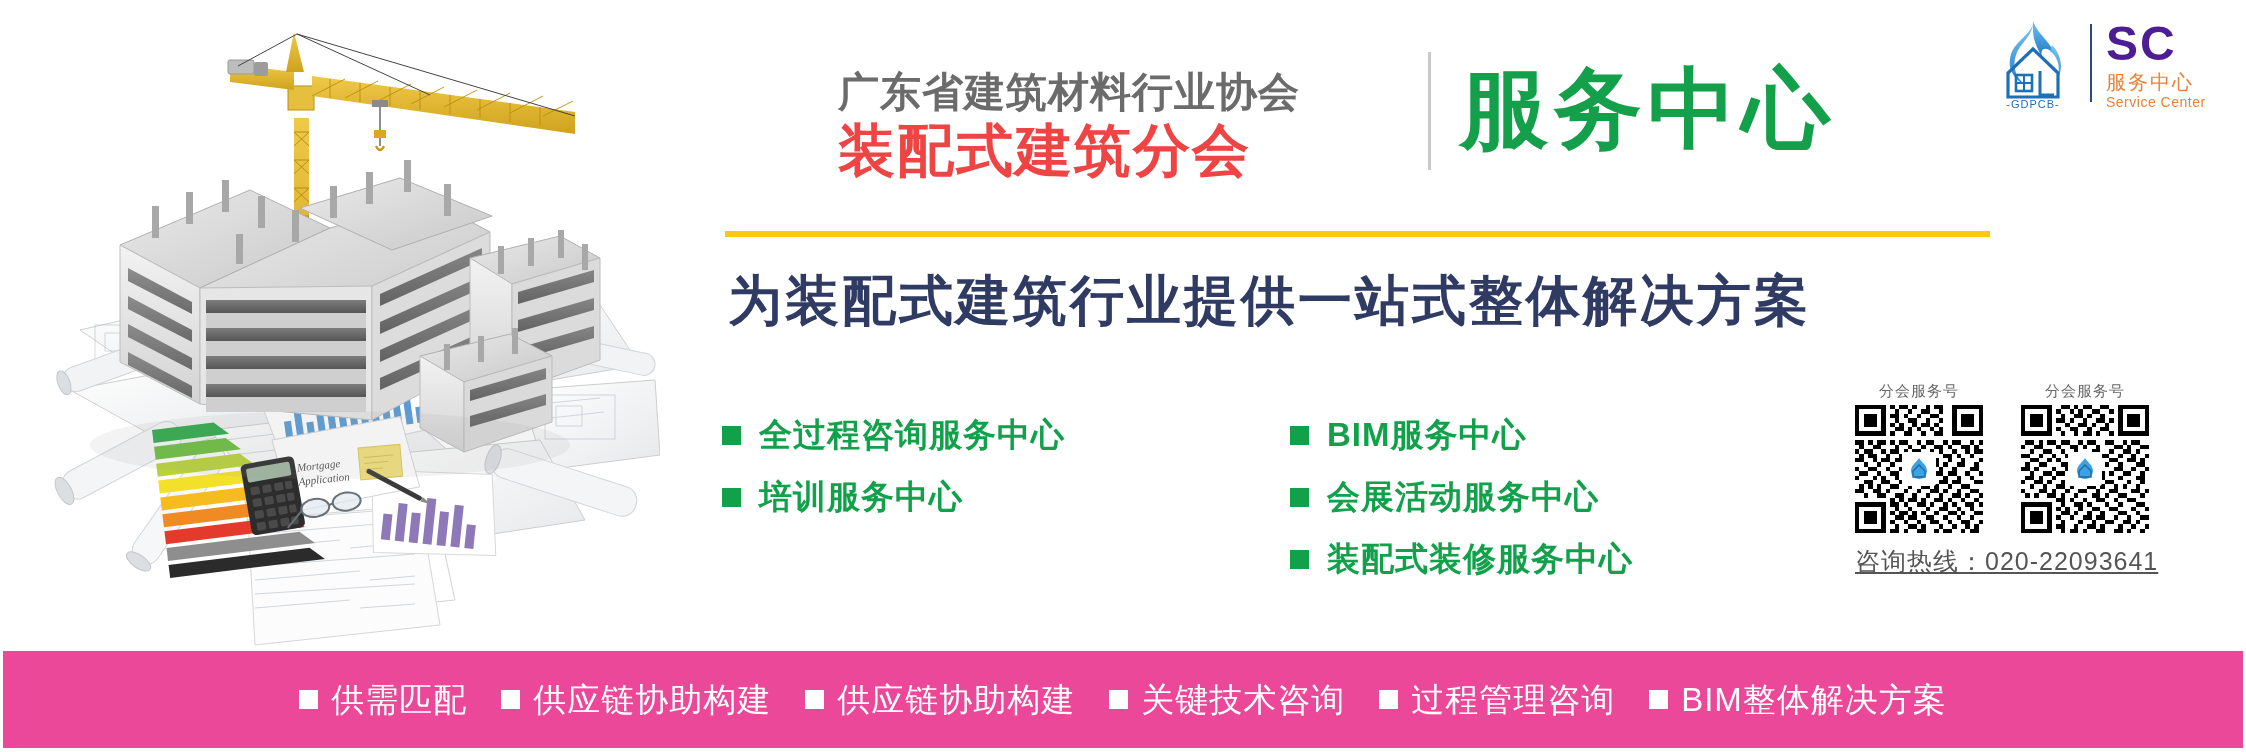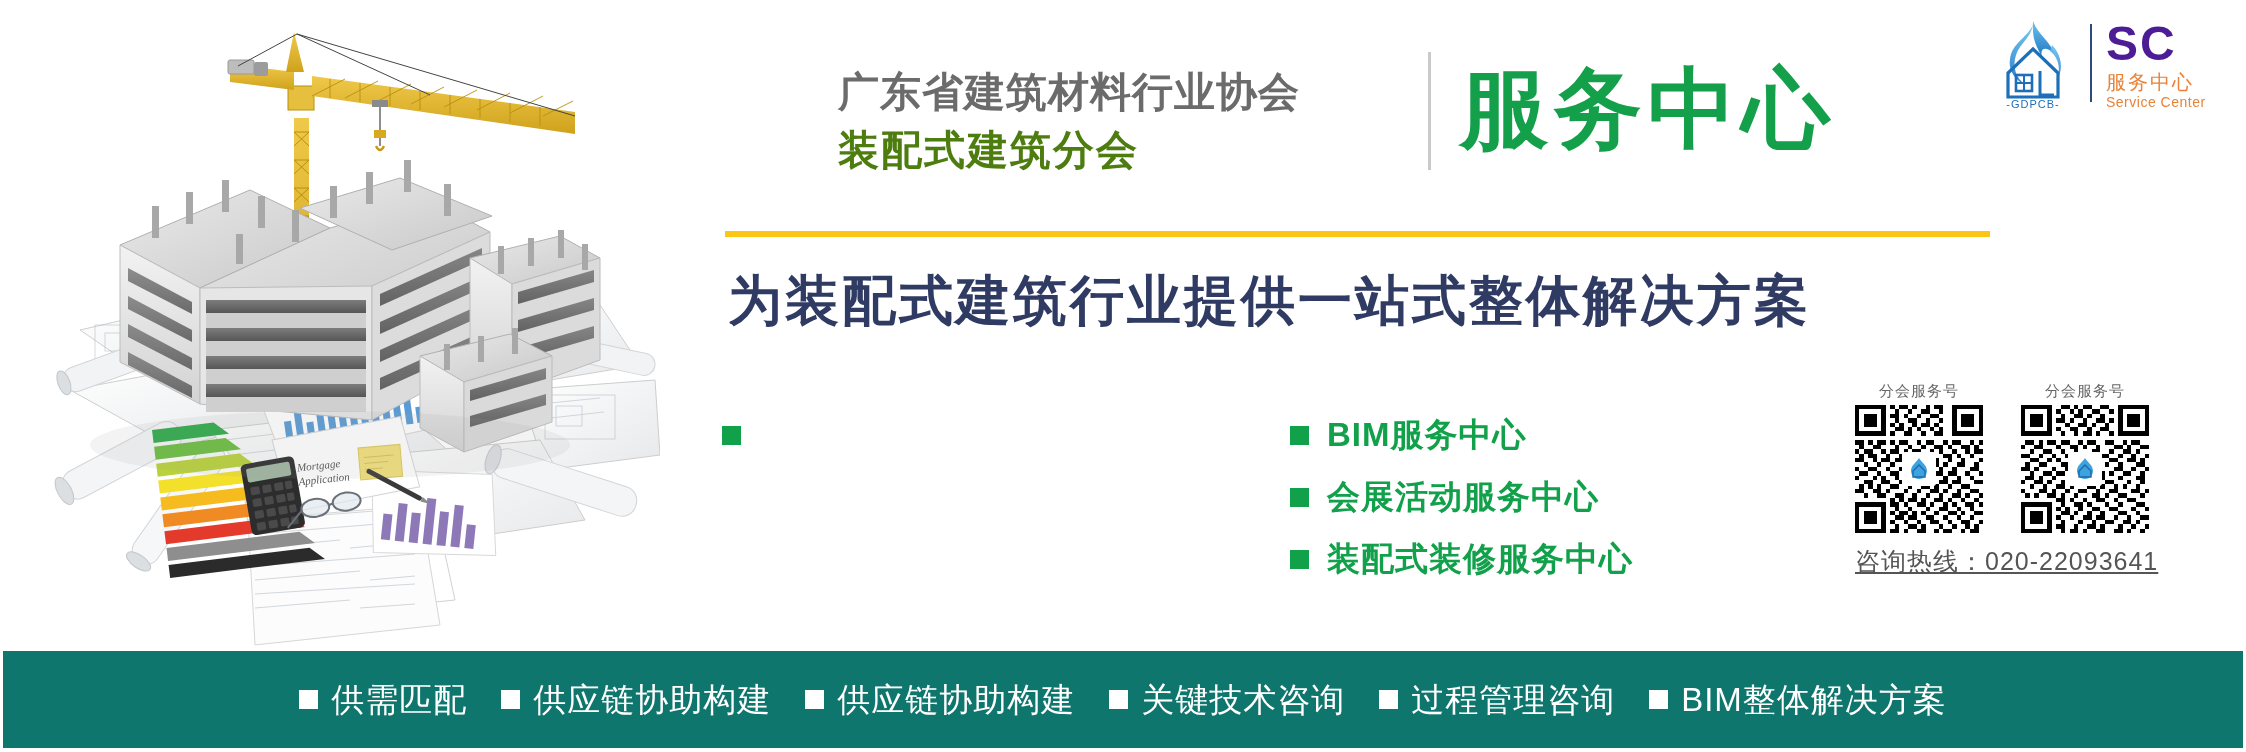--- a/index.html
+++ b/index.html
@@ -28,22 +28,22 @@
     position: absolute; left: 838px; top: 48px;
     width: 560px;
     margin-top: 20px;
   }
   .assoc-line1 {
     font-size: 41px; line-height: 48px;
     color: #6b6b6b; font-weight: bold;
     letter-spacing: 1px; white-space: nowrap;
   }
   .assoc-line2 {
-    font-size: 41px; line-height: 64px;
-    color: #4d7c0f; font-weight: bold;
+    font-size: 57px; line-height: 64px;
+    color: #ef4444; font-weight: bold;
     letter-spacing: 2px; white-space: nowrap;
     margin-top: 2px;
   }
   #title-divider {
     position: absolute; left: 1428px; top: 52px;
     width: 3px; height: 118px;
     background: #c9c9c9;
   }
   #service-center-title {
     position: absolute; left: 1460px; top: 50px;
@@ -153,21 +153,21 @@
   }
   #sc-en {
     font-size: 14px; line-height: 17px;
     color: #E8833A; letter-spacing: 0.5px;
   }
 
   
   #bottom-bar {
     position: absolute; left: 3px; top: 651px;
     width: 2240px; height: 97px;
-    background: #0f766e;
+    background: #ec4899;
     display: flex; align-items: center; justify-content: center;
   }
   .bar-item {
     display: flex; align-items: center;
     margin: 0 17px;
   }
   .bar-bullet {
     width: 19px; height: 19px; background: #ffffff;
     margin-right: 13px; flex: 0 0 auto;
   }
@@ -481,20 +481,25 @@
   <div id="title-divider"></div>
   <div id="service-center-title">服务中心</div>
 
   <div id="yellow-rule"></div>
 
   <div id="tagline">为装配式建筑行业提供一站式整体解决方案</div>
 
   <div id="service-col-left">
     <div class="svc-item">
       <span class="svc-bullet"></span>
+      <span class="svc-label">全过程咨询服务中心</span>
+    </div>
+    <div class="svc-item">
+      <span class="svc-bullet"></span>
+      <span class="svc-label">培训服务中心</span>
     </div>
   </div>
 
   <div id="service-col-right">
     <div class="svc-item">
       <span class="svc-bullet"></span>
       <span class="svc-label">BIM服务中心</span>
     </div>
     <div class="svc-item">
       <span class="svc-bullet"></span>

